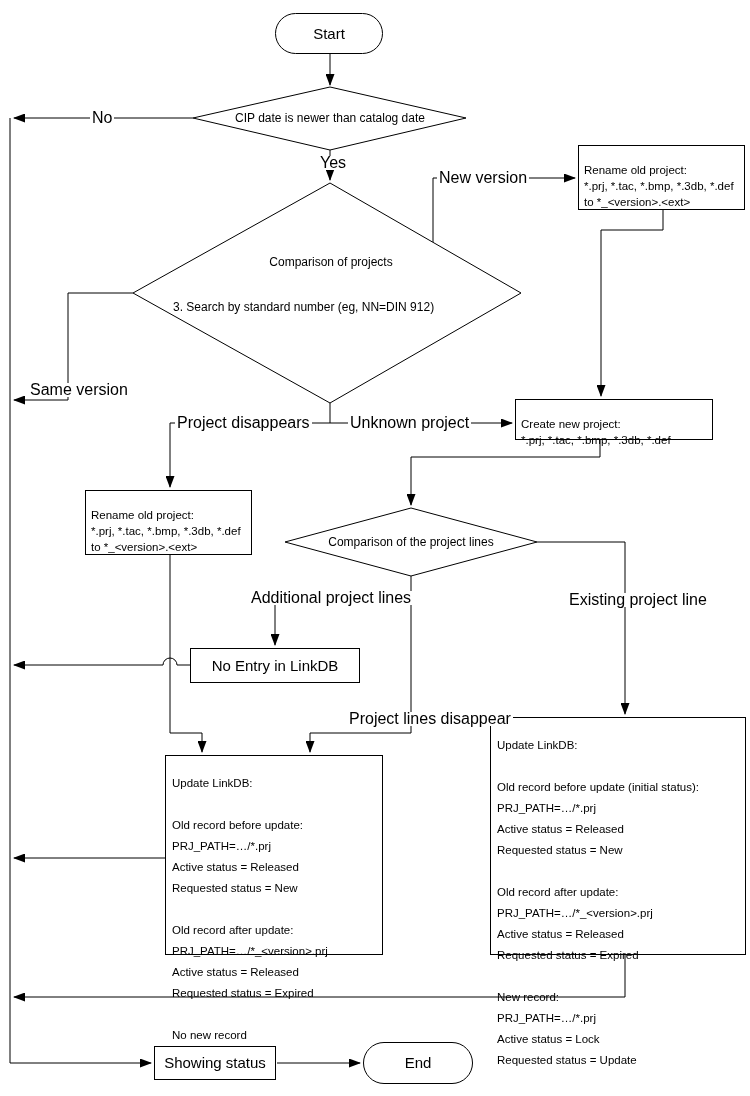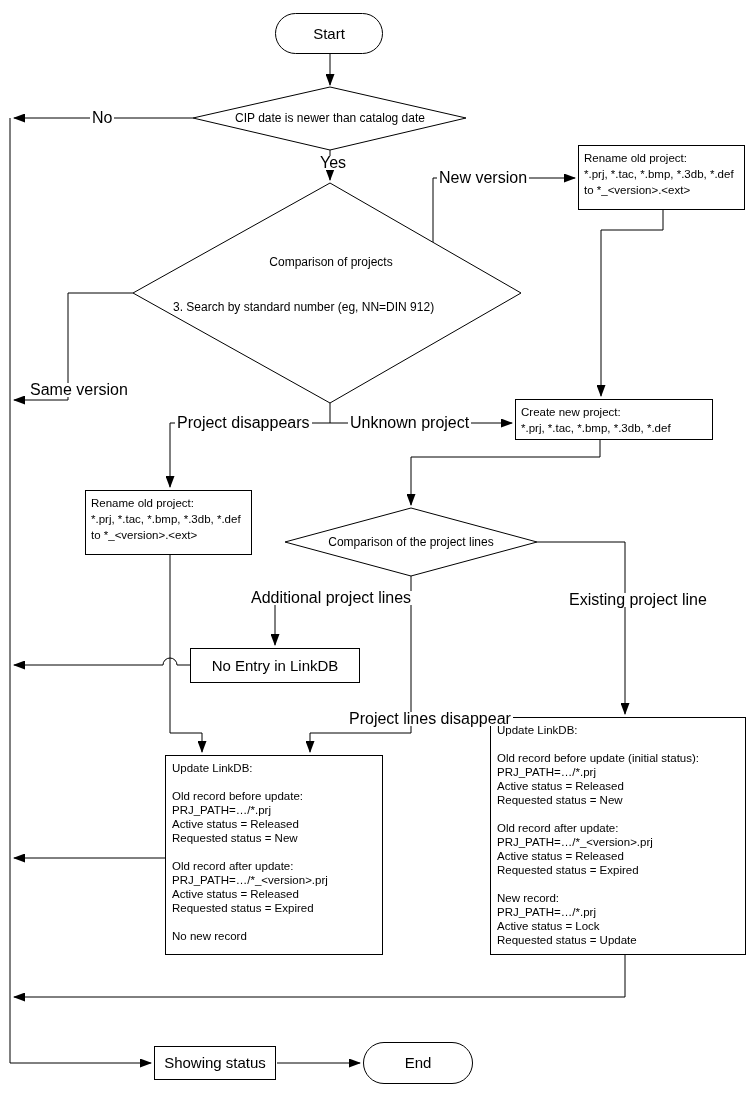--- a/index.html
+++ b/index.html
@@ -15,28 +15,28 @@
   #wires { position: absolute; left: 0; top: 0; width: 750px; height: 1096px; }
   .node {
     position: absolute;
     border: 1px solid #000;
     background: #fff;
     box-sizing: border-box;
     font-size: 11.5px;
     line-height: 16px;
   }
   .process {
-    padding: 4px 5px;
+    padding: 16px 5px;
     white-space: pre;
     text-align: left;
   }
   .bigbox {
-    padding: 5px 6px;
+    padding: 17px 6px;
     white-space: pre-line;
-    line-height: 14px;
+    line-height: 21px;
     text-align: left;
   }
   .centered {
     display: flex;
     align-items: center;
     justify-content: center;
     text-align: center;
     white-space: nowrap;
     font-size: 15px;
   }

